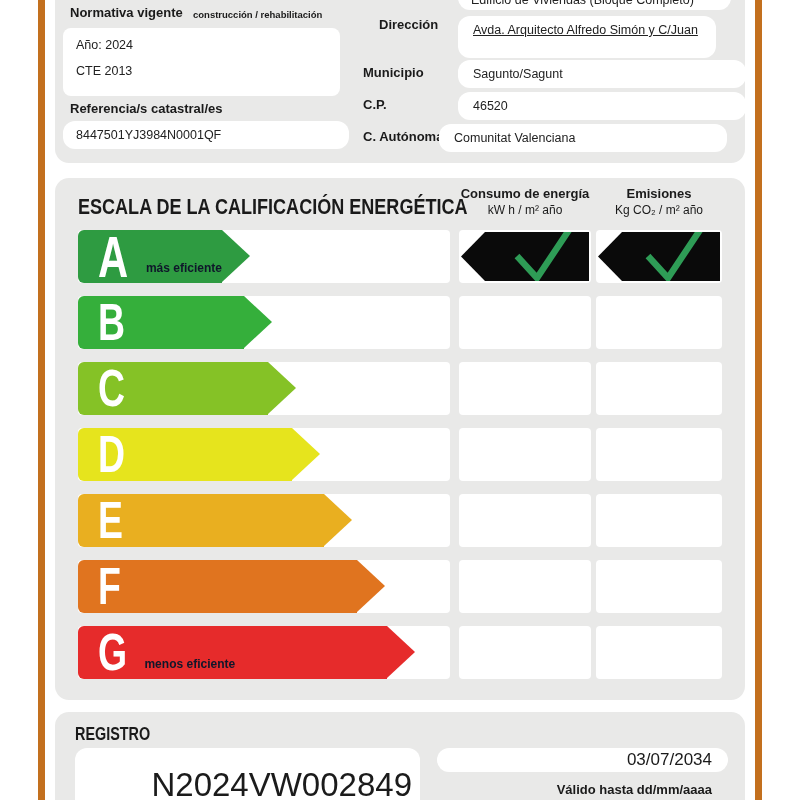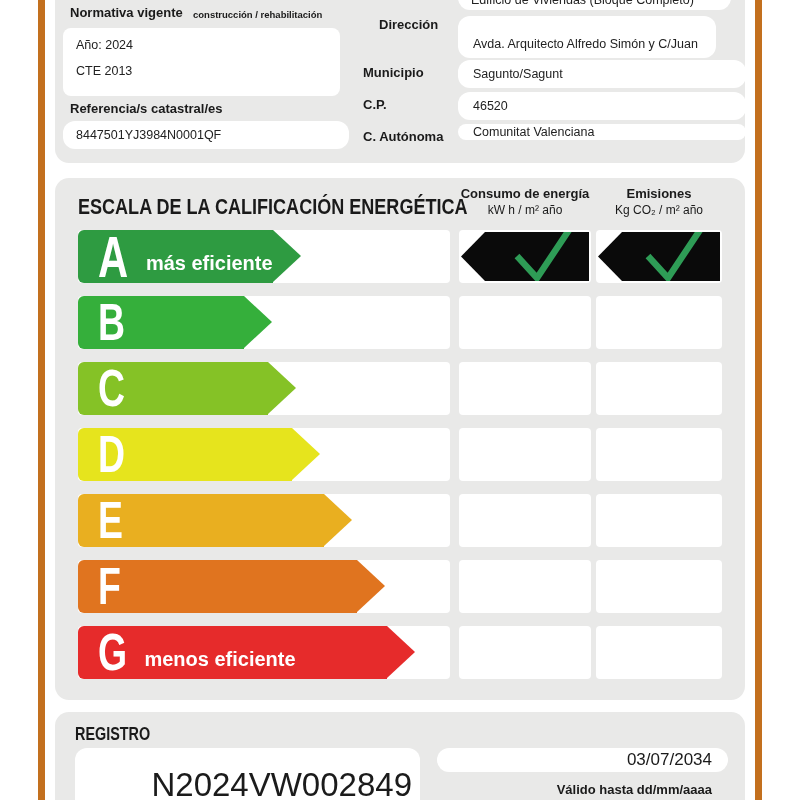--- a/index.html
+++ b/index.html
@@ -18,24 +18,24 @@
   .flabel{position:absolute;font-weight:bold;font-size:13px;white-space:nowrap;}
   .fvalue{font-size:12.5px;color:#222;}
 
   
   .norm-sub{font-size:9.5px;font-weight:bold;}
   .box-norm{left:8px;top:73px;width:277px;height:68px;border-radius:8px;}
   .box-norm div{position:absolute;left:13px;}
   .box-ref{left:8px;top:166px;width:273px;height:28px;display:flex;align-items:center;padding-left:13px;}
   .box-tipo{left:403px;top:18px;width:273px;height:37px;}
   .box-tipo div{position:absolute;left:13px;top:20px;white-space:nowrap;}
-  .box-dir{left:403px;top:61px;width:258px;height:42px;padding:20px 0 0 15px;line-height:16.5px;box-sizing:border-box;}
+  .box-dir{left:403px;top:61px;width:258px;height:42px;padding:6px 0 0 15px;line-height:16.5px;box-sizing:border-box;text-decoration:underline;}
   .box-mun{left:403px;top:105px;width:273px;height:28px;display:flex;align-items:center;padding-left:15px;}
   .box-cp{left:403px;top:137px;width:273px;height:28px;display:flex;align-items:center;padding-left:15px;}
-  .box-ca{left:403px;top:169px;width:273px;height:16px;display:flex;align-items:center;padding-left:15px;}
+  .box-ca{left:384px;top:169px;width:273px;height:28px;display:flex;align-items:center;padding-left:15px;}
 
   
   .scale-title{position:absolute;left:23px;top:16px;font-weight:bold;font-size:22px;
                transform:scaleX(0.82);transform-origin:left top;white-space:nowrap;}
   .colhead{position:absolute;text-align:center;}
   .colhead .t{font-weight:bold;font-size:13px;}
   .colhead .u{font-size:12px;margin-top:2px;}
   .colhead-consumo{left:404px;top:8px;width:132px;}
   .colhead-emisiones{left:541px;top:8px;width:126px;}
 
@@ -45,21 +45,21 @@
   .cell-consumo{left:404px;width:132px;}
   .cell-emisiones{left:541px;width:126px;}
 
   .arrow{position:absolute;left:23px;top:0;height:53px;display:flex;}
   .arrow-rect{flex:1;height:100%;border-radius:6px 0 0 6px;display:flex;align-items:center;}
   .arrow-tip{width:0;height:0;border-top:26.5px solid transparent;border-bottom:26.5px solid transparent;
              border-left:28px solid #000;}
   .letter{color:#fff;font-weight:bold;font-size:52px;line-height:53px;margin-left:20px;
           transform:scaleX(0.72);transform-origin:left center;}
   .rating-row.first .letter{font-size:58px;}
-  .note{color:#ffffff;font-weight:bold;font-size:20px;align-self:flex-end;margin:0 0 8px 6px;white-space:nowrap;}
+  .note{color:#0f172a;font-weight:bold;font-size:12px;align-self:flex-end;margin:0 0 8px 6px;white-space:nowrap;}
 
   .indicator{position:absolute;top:2px;height:49px;background:#0A0A0A;
              clip-path:polygon(24px 0,100% 0,100% 100%,24px 100%,0 50%);}
   .indicator-consumo{left:406px;width:128px;}
   .indicator-emisiones{left:543px;width:122px;}
   .check{position:absolute;right:12px;top:-10px;width:66px;height:62px;overflow:visible;}
   .check path{fill:none;stroke-width:6.5px;}
 
   
   .reg-label{position:absolute;left:20px;top:12px;font-weight:bold;font-size:18px;

